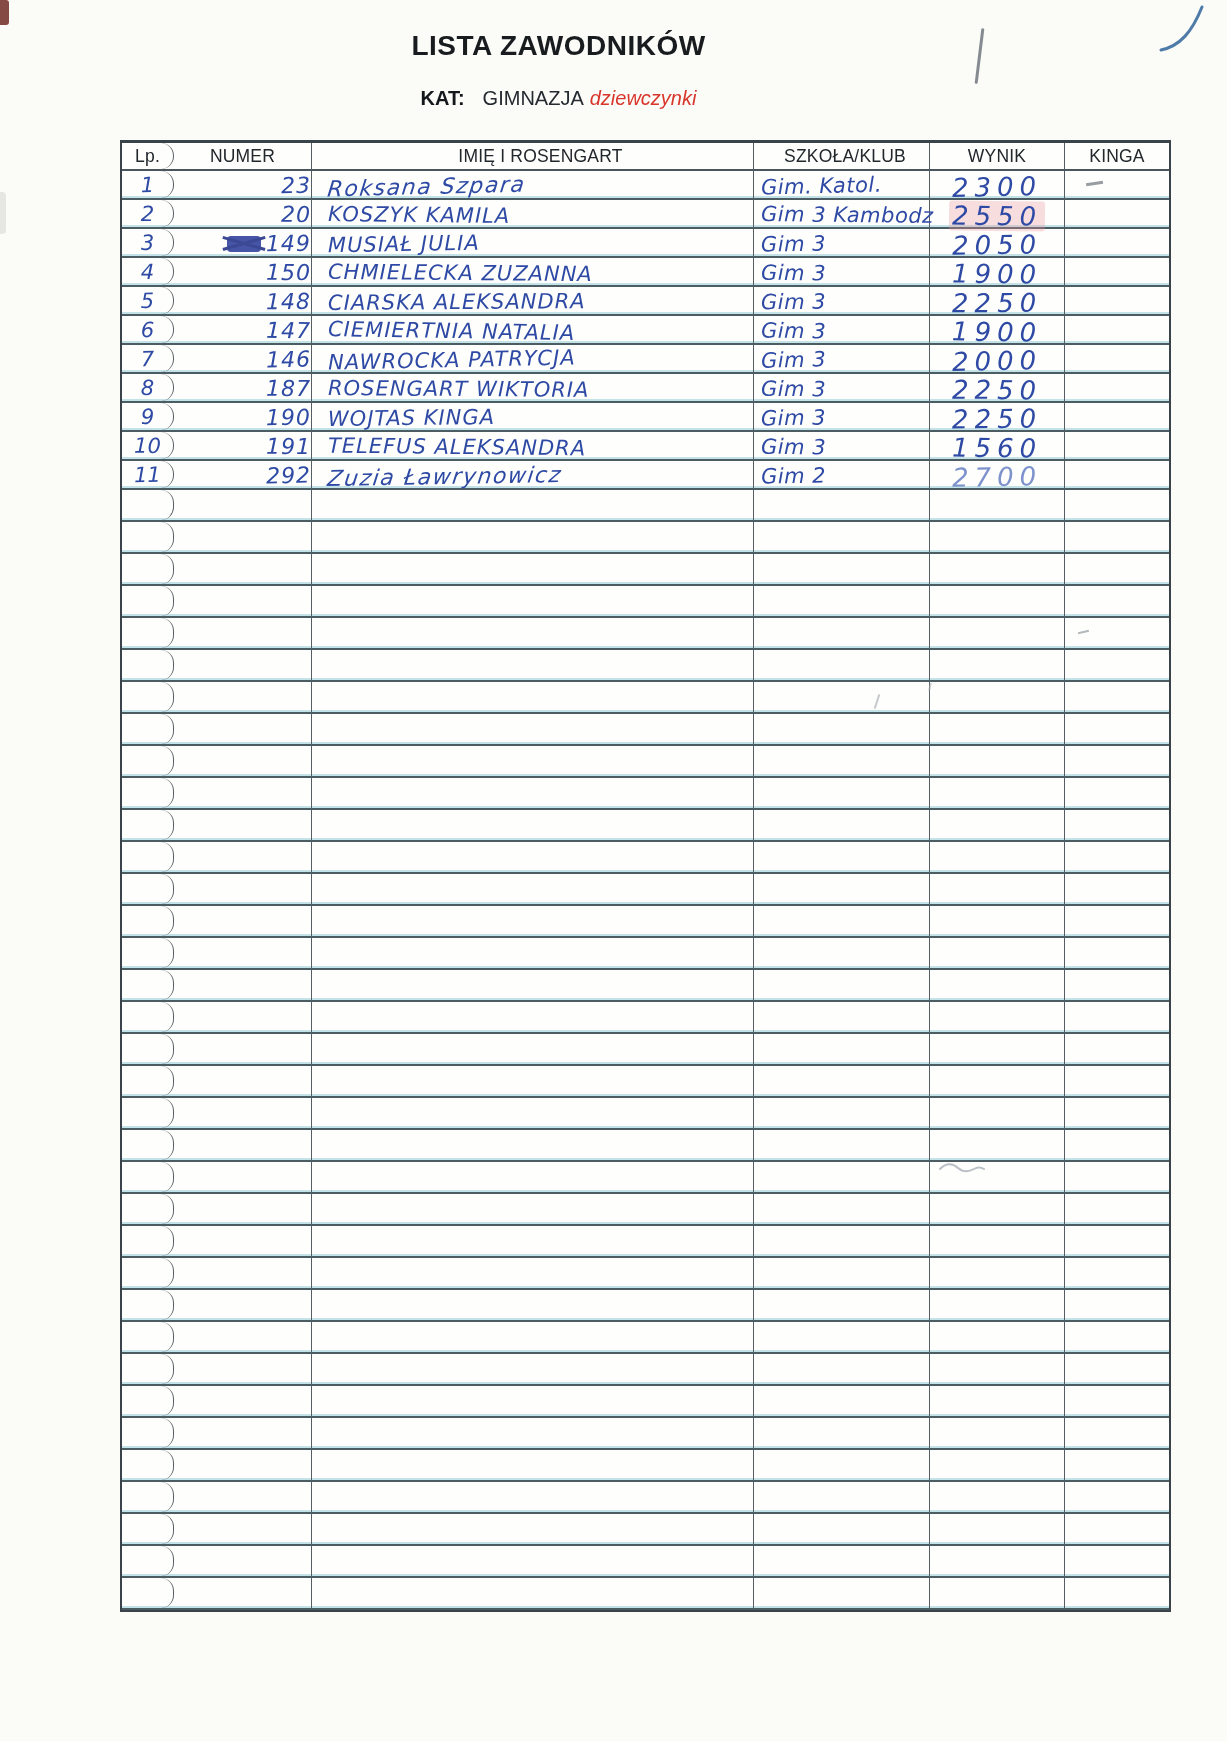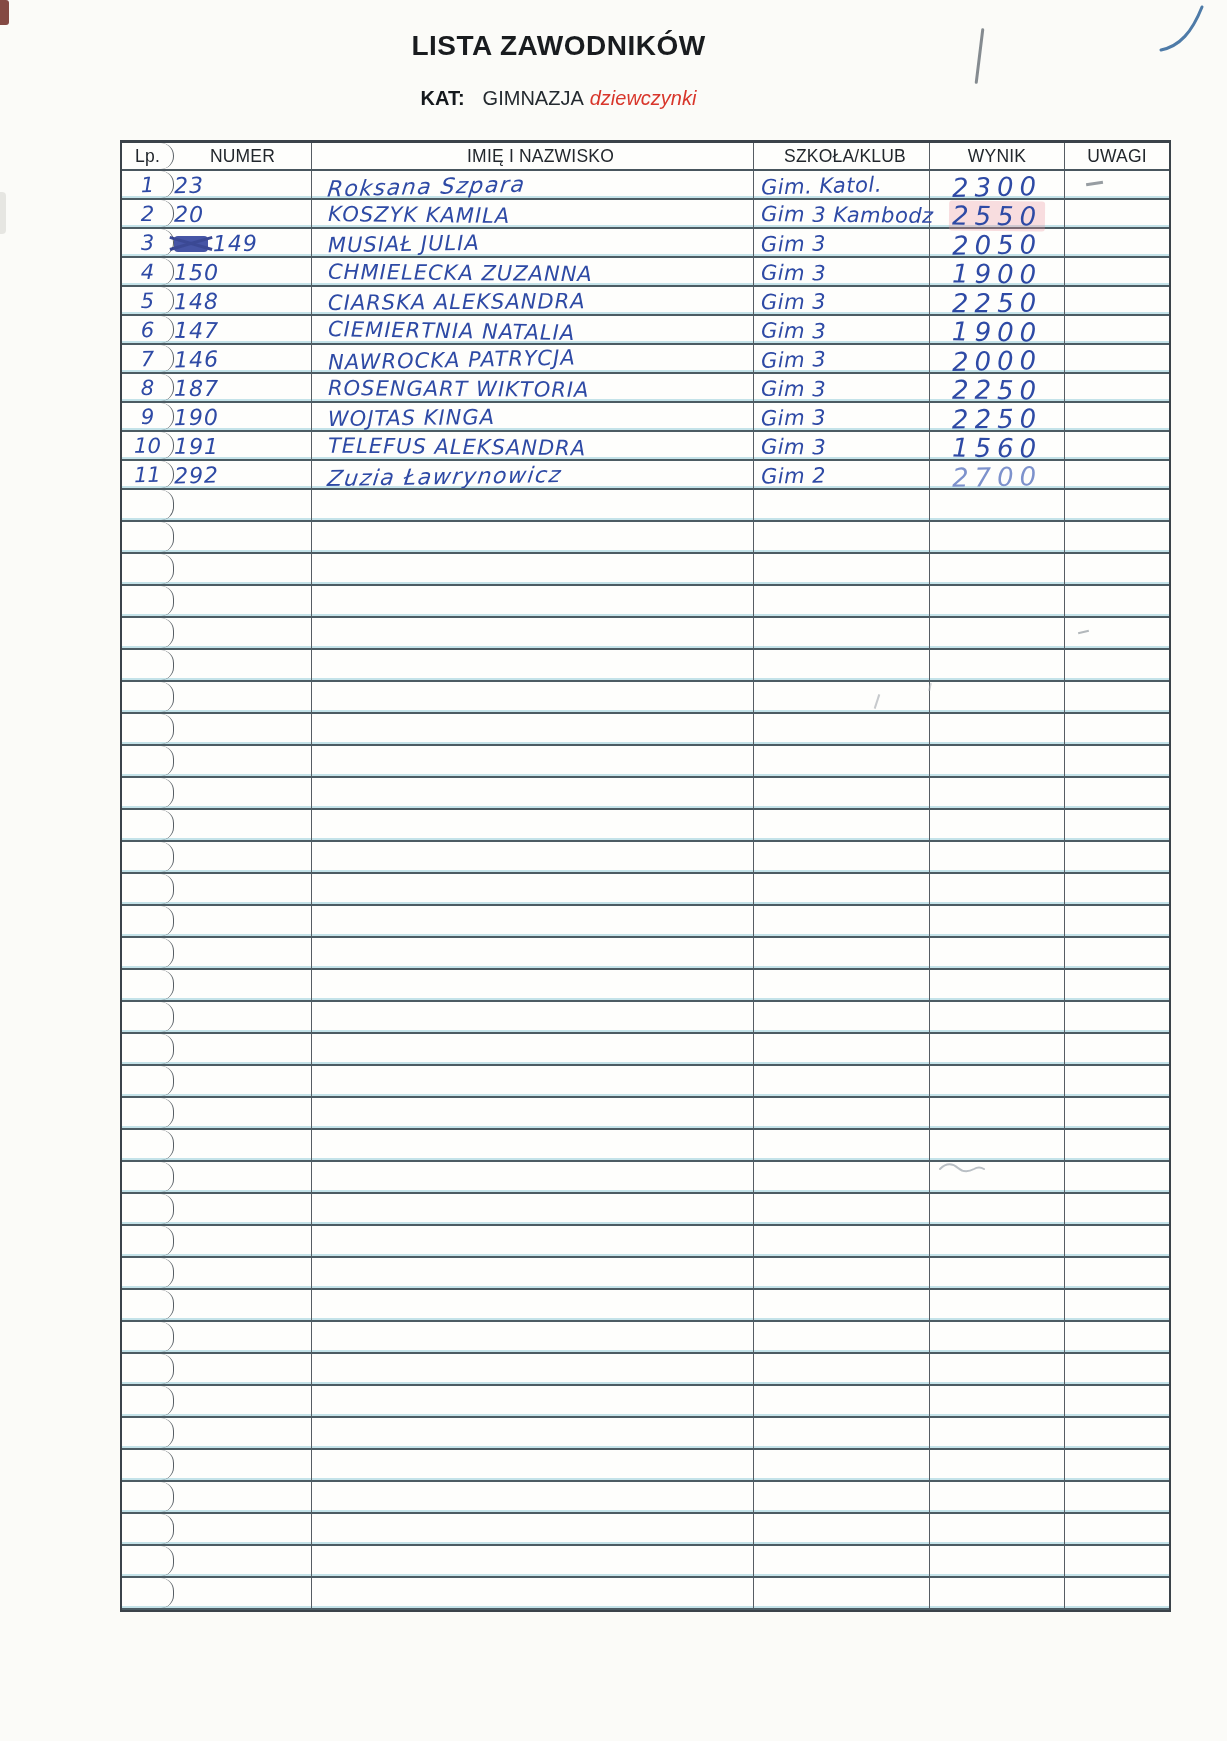--- a/index.html
+++ b/index.html
@@ -50,21 +50,21 @@
   }
   .body-row.filled{height:29px;}
   .body-row.empty{height:32px;}
   
   .hw{
     font-family:"DejaVu Sans",sans-serif;font-style:italic;
     color:#2e4aa5;white-space:nowrap;display:inline-block;
     transform:rotate(var(--tilt,0deg));
   }
   .c-lp .hw{width:100%;text-align:center;font-size:21px;margin-top:2px;}
-  .c-numer{text-align:left;}
+  .c-numer{text-align:right;}
   .c-numer .hw{font-size:22px;letter-spacing:1px;margin-top:2px;}
   .c-name{padding-left:16px;}
   .c-name .hw{font-size:21px;letter-spacing:1px;margin-top:3px;font-weight:500;}
   .c-name .cursive{transform:skewX(-8deg) rotate(var(--tilt,0deg));letter-spacing:1.5px;font-size:22px;}
   .c-club{padding-left:7px;}
   .c-club .hw{font-size:21px;letter-spacing:.5px;margin-top:3px;}
   .c-wynik{text-align:center;}
   .c-wynik .hw{font-size:26px;letter-spacing:6px;margin-top:1px;}
   .c-wynik .pink{background:rgba(235,145,155,.3);border-radius:3px;padding:0 3px;}
   .c-wynik .light{color:#7d92cc;}
@@ -94,24 +94,24 @@
 
 <div class="page-title">LISTA ZAWODNIKÓW</div>
 <div class="subtitle">
   <span class="kat">KAT:</span><span class="cat">GIMNAZJA</span><span class="red">dziewczynki</span>
 </div>
 
 <div class="table">
   <div class="row header-row">
     <div class="cell c-lp header-cell">Lp.</div>
     <div class="cell c-numer header-cell">NUMER</div>
-    <div class="cell c-name header-cell">IMIĘ I NAZWISKO</div>
+    <div class="cell c-name header-cell">IMIĘ I ROSENGART</div>
     <div class="cell c-club header-cell">SZKOŁA/KLUB</div>
     <div class="cell c-wynik header-cell">WYNIK</div>
-    <div class="cell c-uwagi header-cell">UWAGI</div>
+    <div class="cell c-uwagi header-cell">KINGA</div>
   </div>
   <div id="table-body">
       <div class="row body-row filled" style="--tilt: -1.4deg;">
         <div class="cell c-lp"><div class="hw">1</div></div>
         <div class="cell c-numer"><div class="hw">23</div></div>
         <div class="cell c-name"><div class="hw cursive">Roksana Szpara</div></div>
         <div class="cell c-club"><div class="hw">Gim. Katol.</div></div>
         <div class="cell c-wynik"><div class="hw">2300</div></div>
         <div class="cell c-uwagi"></div>
       </div>

